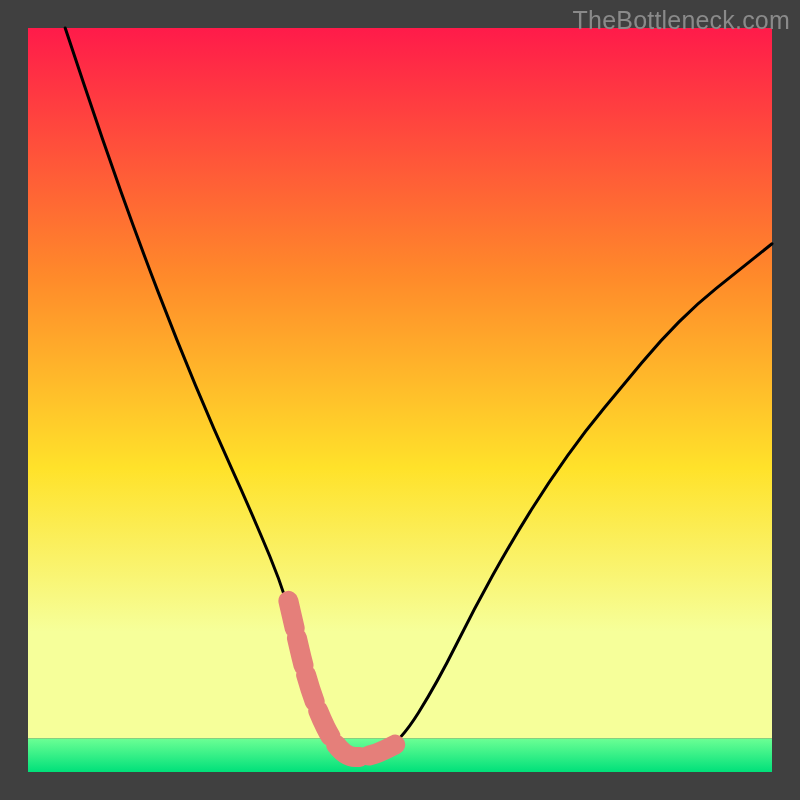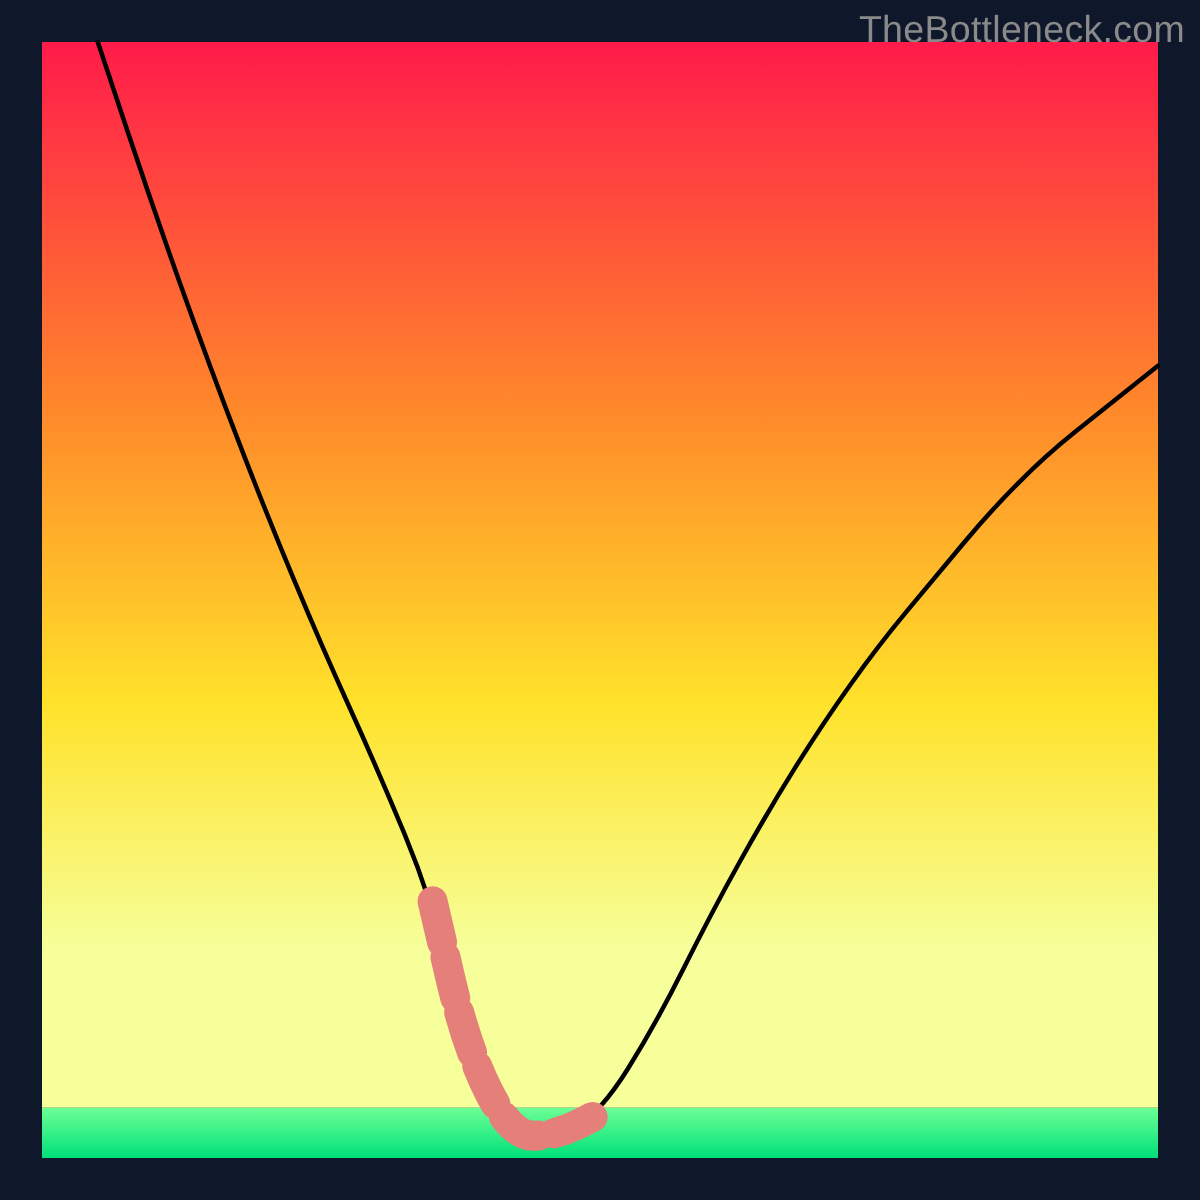--- a/index.html
+++ b/index.html
@@ -8,21 +8,21 @@
     width: 800px;
     height: 800px;
     background: #000;
     overflow: hidden;
     font-family: Arial, Helvetica, sans-serif;
   }
   .stage {
     position: relative;
     width: 800px;
     height: 800px;
-    background: #0f172a;
+    background: #404040;
   }
   .watermark {
     position: absolute;
     top: 6px;
     right: 10px;
     color: #8a8a8a;
     font-size: 25px;
     font-weight: 400;
     letter-spacing: 0.2px;
     z-index: 5;

